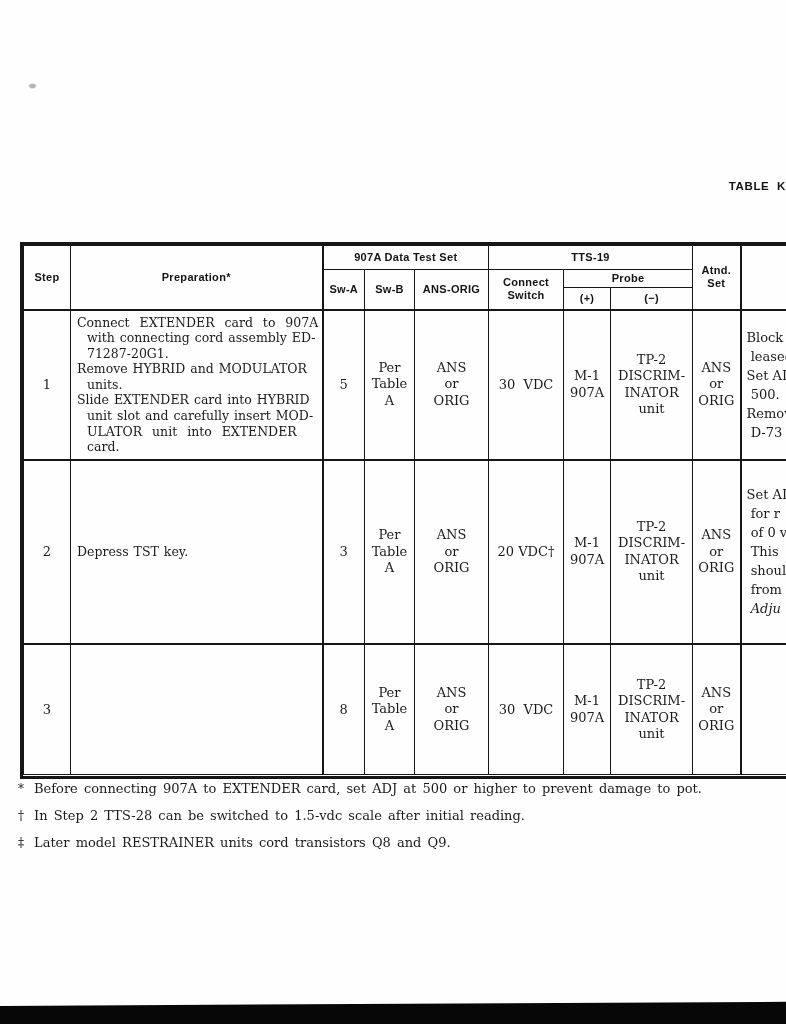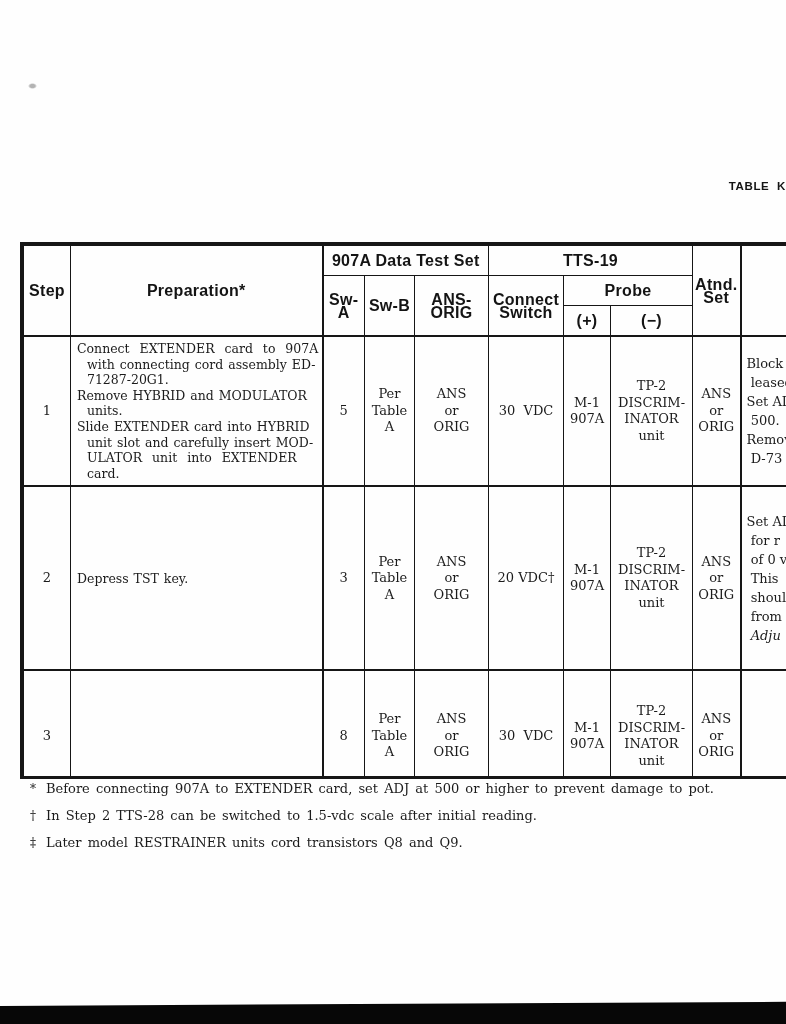--- a/index.html
+++ b/index.html
@@ -10,32 +10,32 @@
            font-family:"Liberation Sans",sans-serif;font-weight:bold;font-size:11.5px;
            letter-spacing:.6px;word-spacing:4px;color:#141414;}
   .title-2{position:absolute;top:211px;left:420px;right:4px;text-align:right;
            font-family:"Liberation Sans",sans-serif;font-weight:bold;font-size:11.5px;
            letter-spacing:.4px;word-spacing:4px;color:#141414;}
   
   .tbl-wrap{position:absolute;left:20px;top:242px;width:766px;height:531px;overflow:hidden;
             border-top:3px solid #161616;border-left:3px solid #161616;border-bottom:3px solid #161616;}
   table{border-collapse:collapse;table-layout:fixed;width:850px;}
   td,th{border:1px solid #161616;padding:0;vertical-align:middle;overflow:hidden;}
-  th{font-family:"Liberation Sans",sans-serif;font-weight:bold;font-size:16px;
-     letter-spacing:.3px;text-align:center;color:#141414;line-height:13px;padding:8px 2px;}
+  th{font-family:"Liberation Sans",sans-serif;font-weight:bold;font-size:11px;
+     letter-spacing:.3px;text-align:center;color:#141414;line-height:13px;padding:2px 2px;}
   td{font-size:13px;line-height:16px;text-align:center;white-space:pre;}
   .hdr-bot{border-bottom-width:2px;}
   .row-sep td{border-top-width:2px;}
   .heavy-left{border-left-width:2px;}
   .prep-cell{text-align:left;font-size:12.5px;line-height:15.6px;padding:4px 4px 4px 6px;
              white-space:pre;word-spacing:1px;margin-top:24px;}
   .remarks-cell{text-align:left;padding-left:5px;white-space:pre;line-height:19px;font-size:13px;border-right:none;}
   .remarks-italic{font-style:italic;}
   .mid-cell{line-height:16.5px;}
-  .fn{position:absolute;left:18px;width:750px;font-size:13px;line-height:16px;word-spacing:2px;color:#1b1b1b;margin-left:12px;}
+  .fn{position:absolute;left:18px;width:750px;font-size:13px;line-height:16px;word-spacing:2px;color:#1b1b1b;}
   .fn .mk{display:inline-block;width:16px;font-size:12px;}
   
   .smudge{position:absolute;left:28px;top:83px;width:9px;height:6px;opacity:.55;
           background:radial-gradient(ellipse at center,#777 0 40%,transparent 70%);}
   .edge-band{position:absolute;left:-10px;top:1006px;width:820px;height:40px;background:#070707;
              transform:rotate(-0.3deg);transform-origin:left center;}
 </style>
 </head>
 <body>
 

